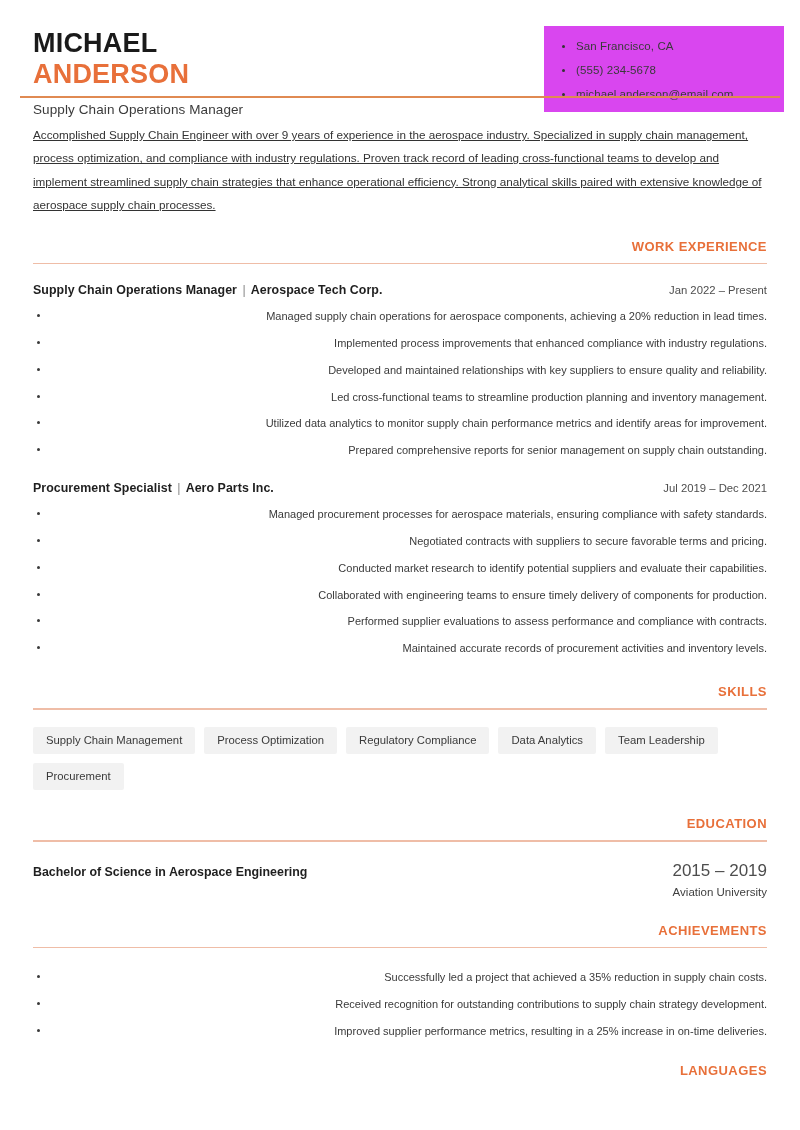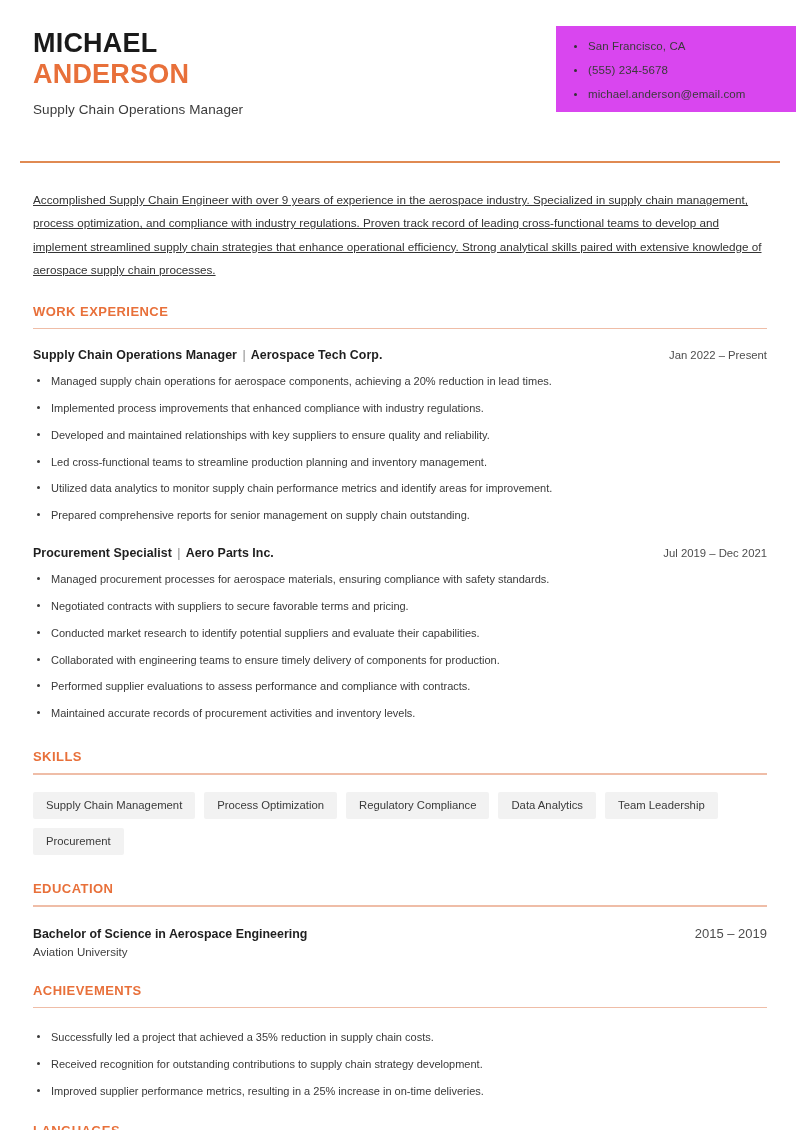--- a/index.html
+++ b/index.html
@@ -20,22 +20,22 @@
     position: relative;
     width: 800px;
     height: 1130px;
     background: #ffffff;
     overflow: hidden;
   }
 
   
   .header {
     position: relative;
-    height: 163px;
-    padding: 26px 4px 0 0;
+    height: 98px;
+    padding: 26px 16px 0 0;
   }
 
   .header-inner {
     display: flex;
     align-items: flex-start;
     justify-content: space-between;
   }
 
   .identity {
     padding-left: 33px;
@@ -106,21 +106,21 @@
 
   .summary {
     margin-top: 25px;
     font-size: 11.7px;
     line-height: 2.0;
     color: #333333;
     text-align: left;
     text-decoration: underline;
   }
 
-  .section { margin-top: 22px; }
+  .section { margin-top: 22px; text-align: right; }
 
   .section-title {
     font-size: 13px;
     font-weight: bold;
     color: #E8703A;
     letter-spacing: 0.45px;
     text-transform: uppercase;
   }
 
   .section-rule {
@@ -210,21 +210,21 @@
     justify-content: space-between;
   }
 
   .edu-degree {
     font-size: 12.4px;
     font-weight: bold;
     color: #1f1f1f;
   }
 
   .edu-date {
-    font-size: 13px;
+    font-size: 17px;
     color: #4d4d4d;
     white-space: nowrap;
     padding-left: 14px;
   }
 
   .edu-school {
     margin-top: 5px;
     font-size: 11.5px;
     color: #3f3f3f;
   }

